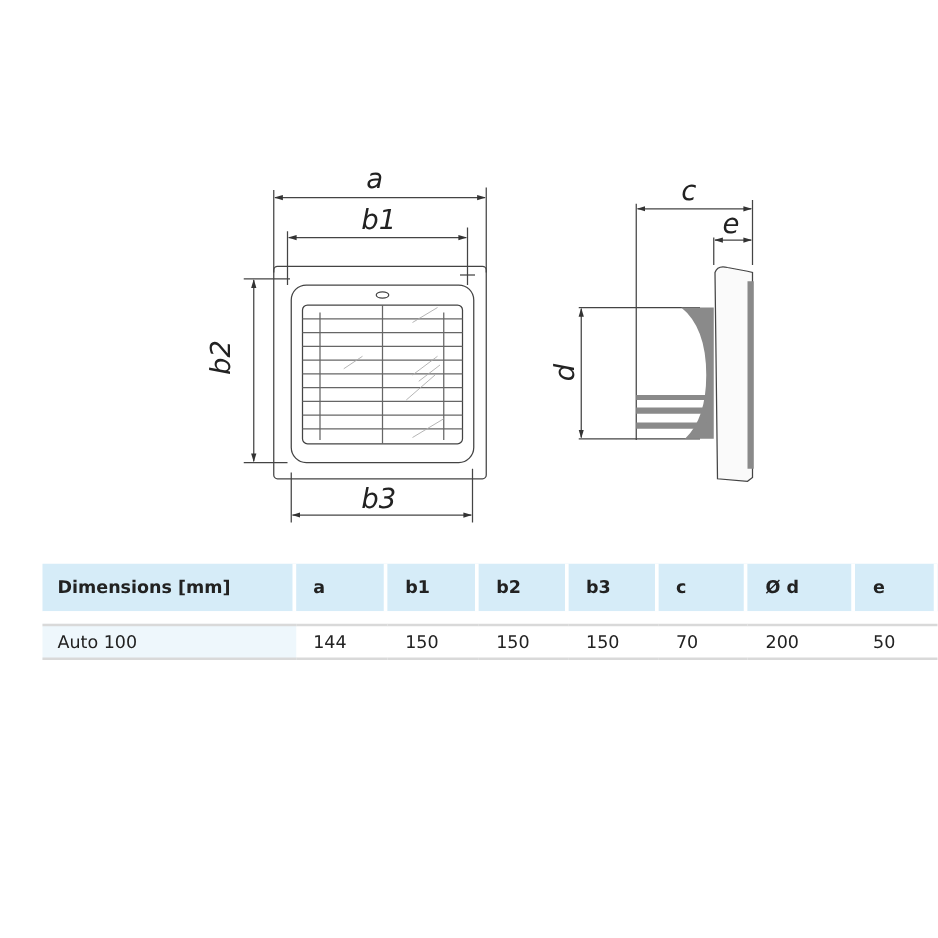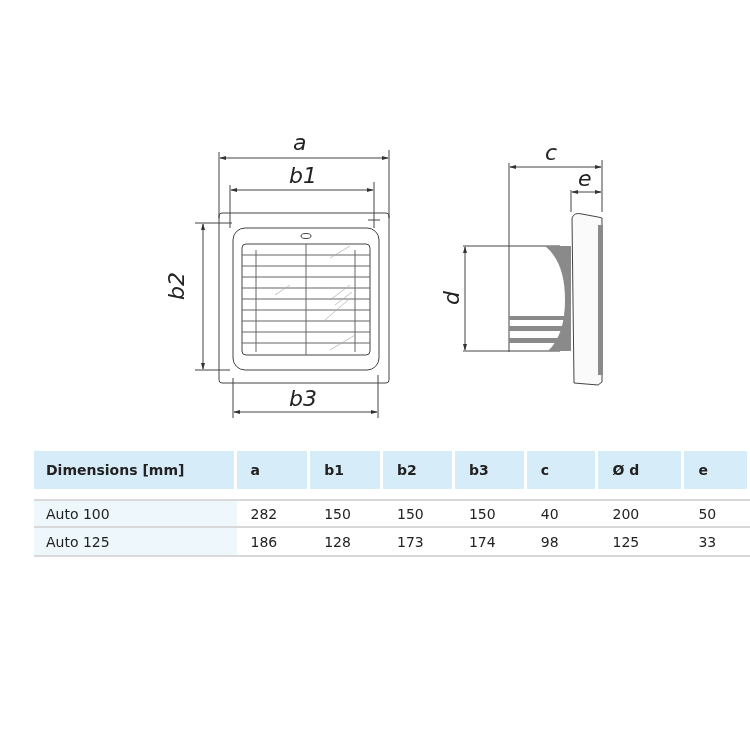--- a/index.html
+++ b/index.html
@@ -113,32 +113,22 @@
       <th style="width:92px">Ø d</th>
       <th style="width:70px">e</th>
     </tr>
   </thead>
   <tbody>
     <tr class="gap">
         <td colspan="8"></td>
       </tr>
     <tr class="first-row">
       <td class="model">Auto 100</td>
-      <td>282</td>
+      <td>144</td>
       <td>150</td>
       <td>150</td>
       <td>150</td>
-      <td>40</td>
+      <td>70</td>
       <td>200</td>
       <td>50</td>
-    </tr>
-    <tr>
-      <td class="model">Auto 125</td>
-      <td>186</td>
-      <td>128</td>
-      <td>173</td>
-      <td>174</td>
-      <td>98</td>
-      <td>125</td>
-      <td>33</td>
     </tr>
   </tbody>
 </table>
 
 </body></html>

